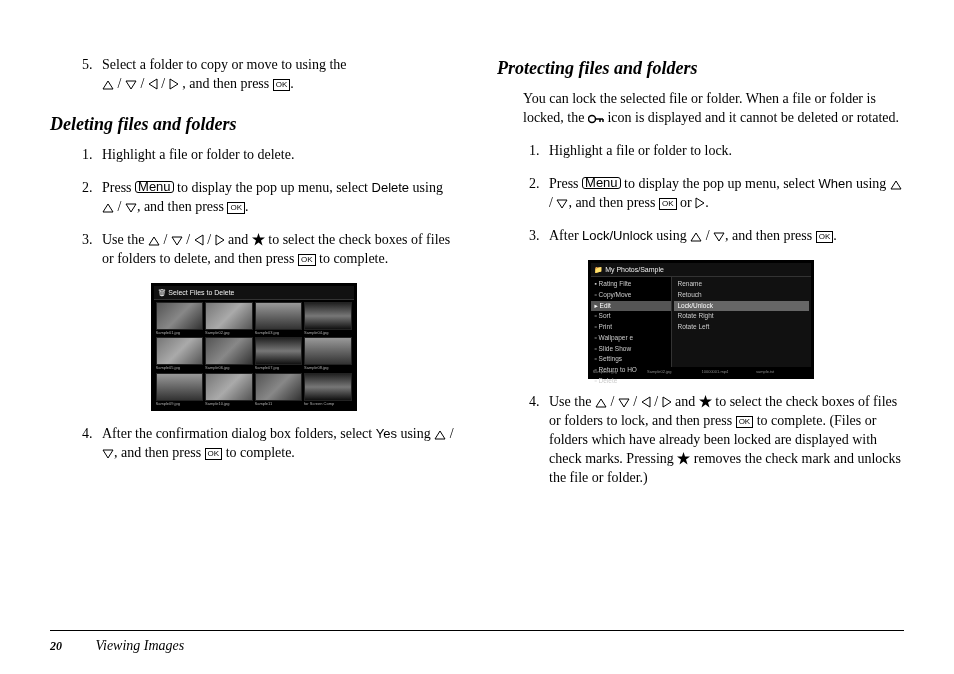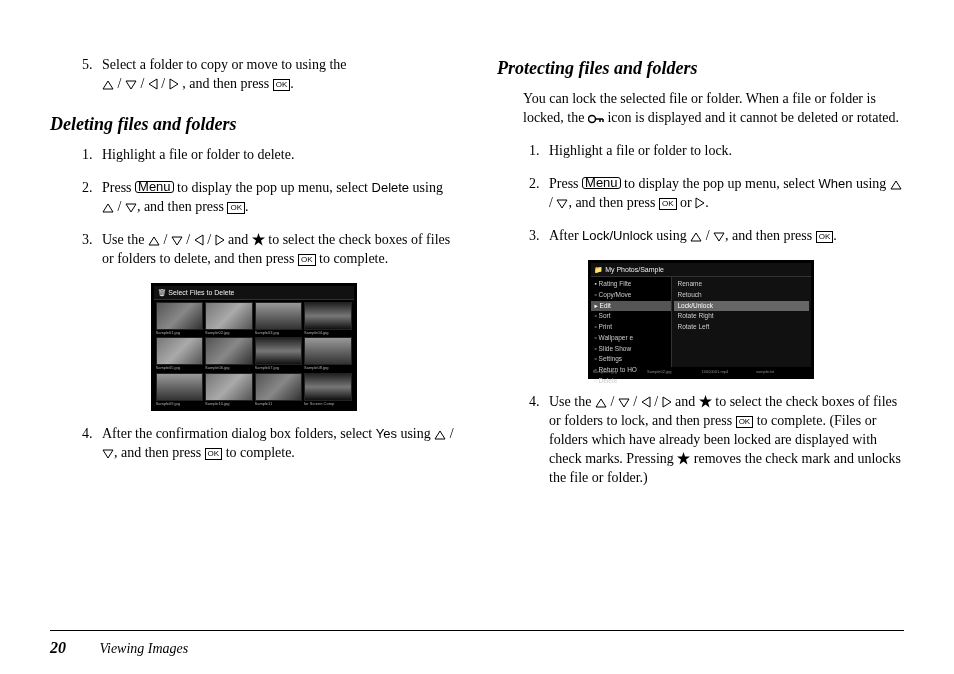--- a/index.html
+++ b/index.html
@@ -11,21 +11,21 @@
   .lead{margin:0 0 14px 26px;}
   ol{margin:0 0 0 26px;padding:0 0 0 20px;}
   ol>li{padding-left:6px;margin-bottom:14px;}
   .icon{display:inline-block;vertical-align:-2px;}
   svg{display:inline-block;vertical-align:-2px;}
   .menu-btn{display:inline-block;border:1px solid #000;border-radius:3px;font-family:Arial,sans-serif;font-size:13px;padding:0 2px;line-height:10px;vertical-align:1px;}
   .ok-btn{display:inline-block;border:1px solid #000;border-radius:0;font-family:Arial,sans-serif;font-size:8px;padding:0 2px;line-height:10px;vertical-align:1px;}
   .ui-word{font-family:"Lucida Sans","Segoe UI",Arial,sans-serif;font-size:13px;}
   .screenshot{display:block;margin:6px auto 14px auto;}
   .footer{position:absolute;left:50px;right:50px;top:630px;border-top:1px solid #000;padding-top:6px;font-style:italic;font-size:14px;}
-  .footer .pn{font-weight:bold;font-size:16px;margin-right:30px;}
+  .footer .pn{font-weight:bold;font-size:12px;margin-right:30px;}
   
   .ss1{width:200px;background:#000;border:1px solid #000;padding:2px;font-family:Arial,sans-serif;color:#ccc;font-size:5px;}
   .ss1-title{background:#111;color:#eee;font-size:7px;padding:2px 4px;border-bottom:1px solid #333;}
   .ss1-grid{display:grid;grid-template-columns:repeat(4,1fr);gap:2px;padding:2px;}
   .thumb{height:26px;background:linear-gradient(135deg,#555,#888,#333);border:1px solid #222;}
   .thumb.t2{background:linear-gradient(135deg,#777,#aaa,#555);}
   .thumb.t3{background:linear-gradient(0deg,#333,#999);}
   .thumb.t4{background:linear-gradient(180deg,#222,#777,#111);}
   .tlabel{font-size:4px;color:#aaa;white-space:nowrap;overflow:hidden;}
   

